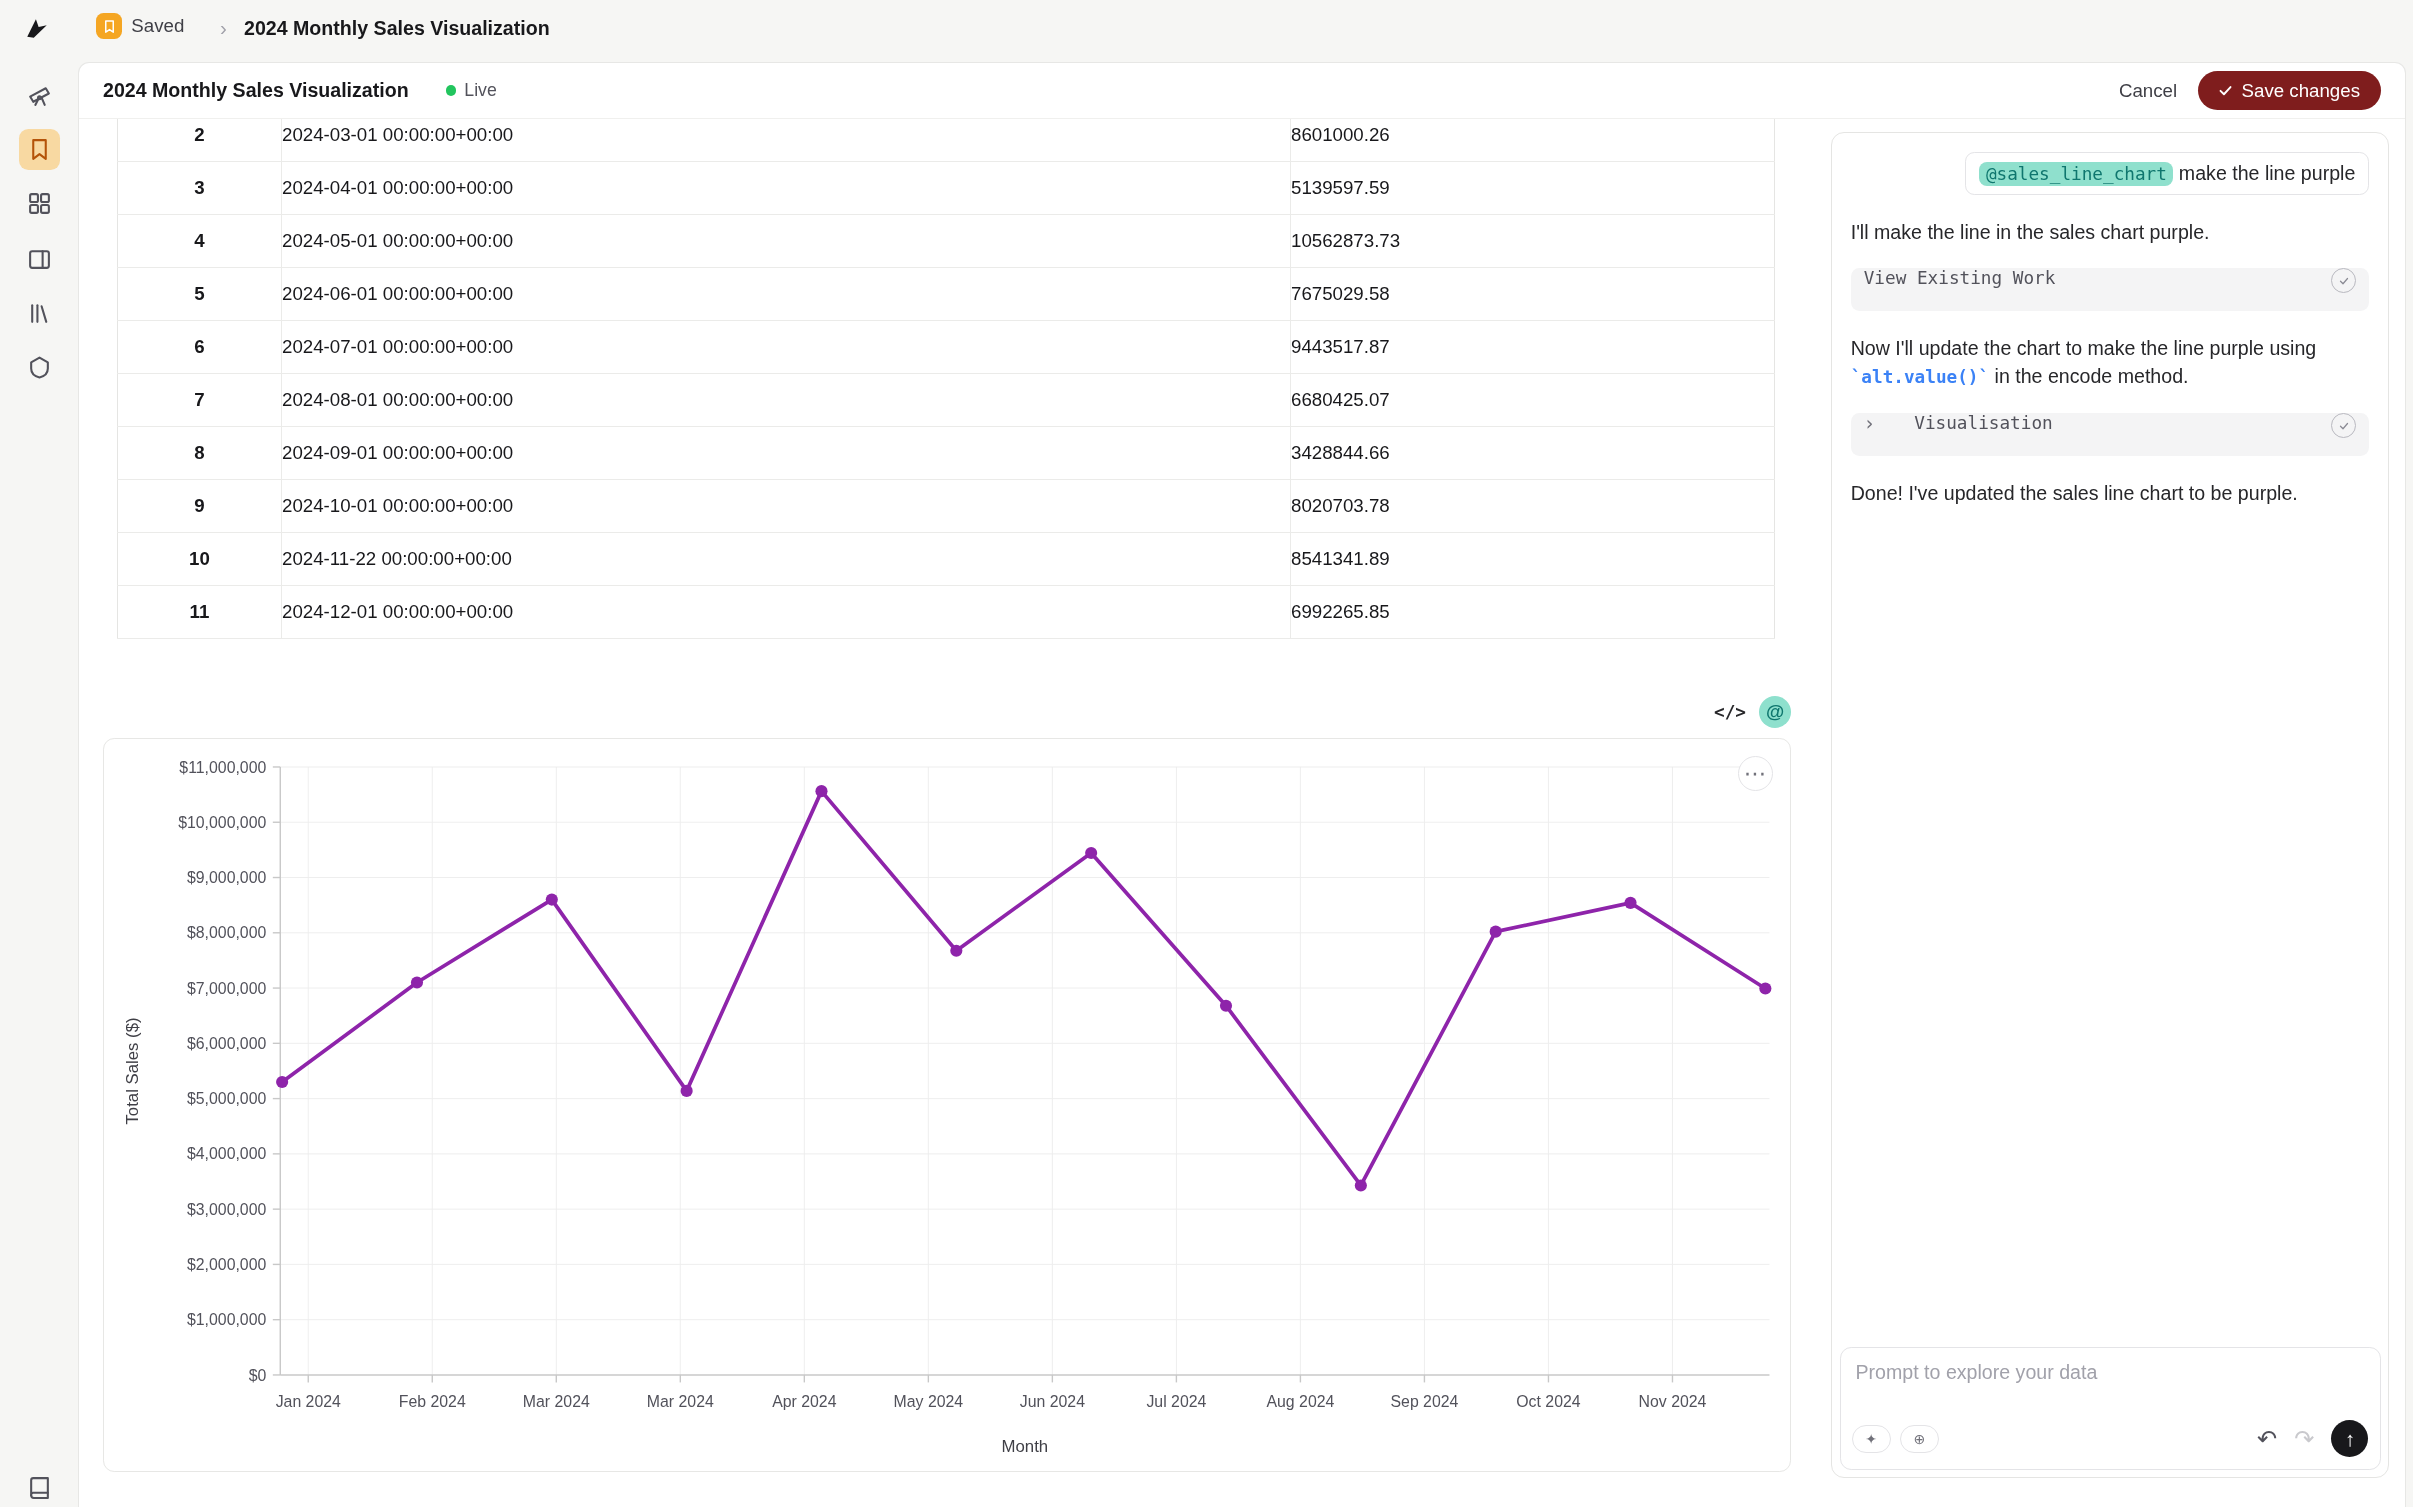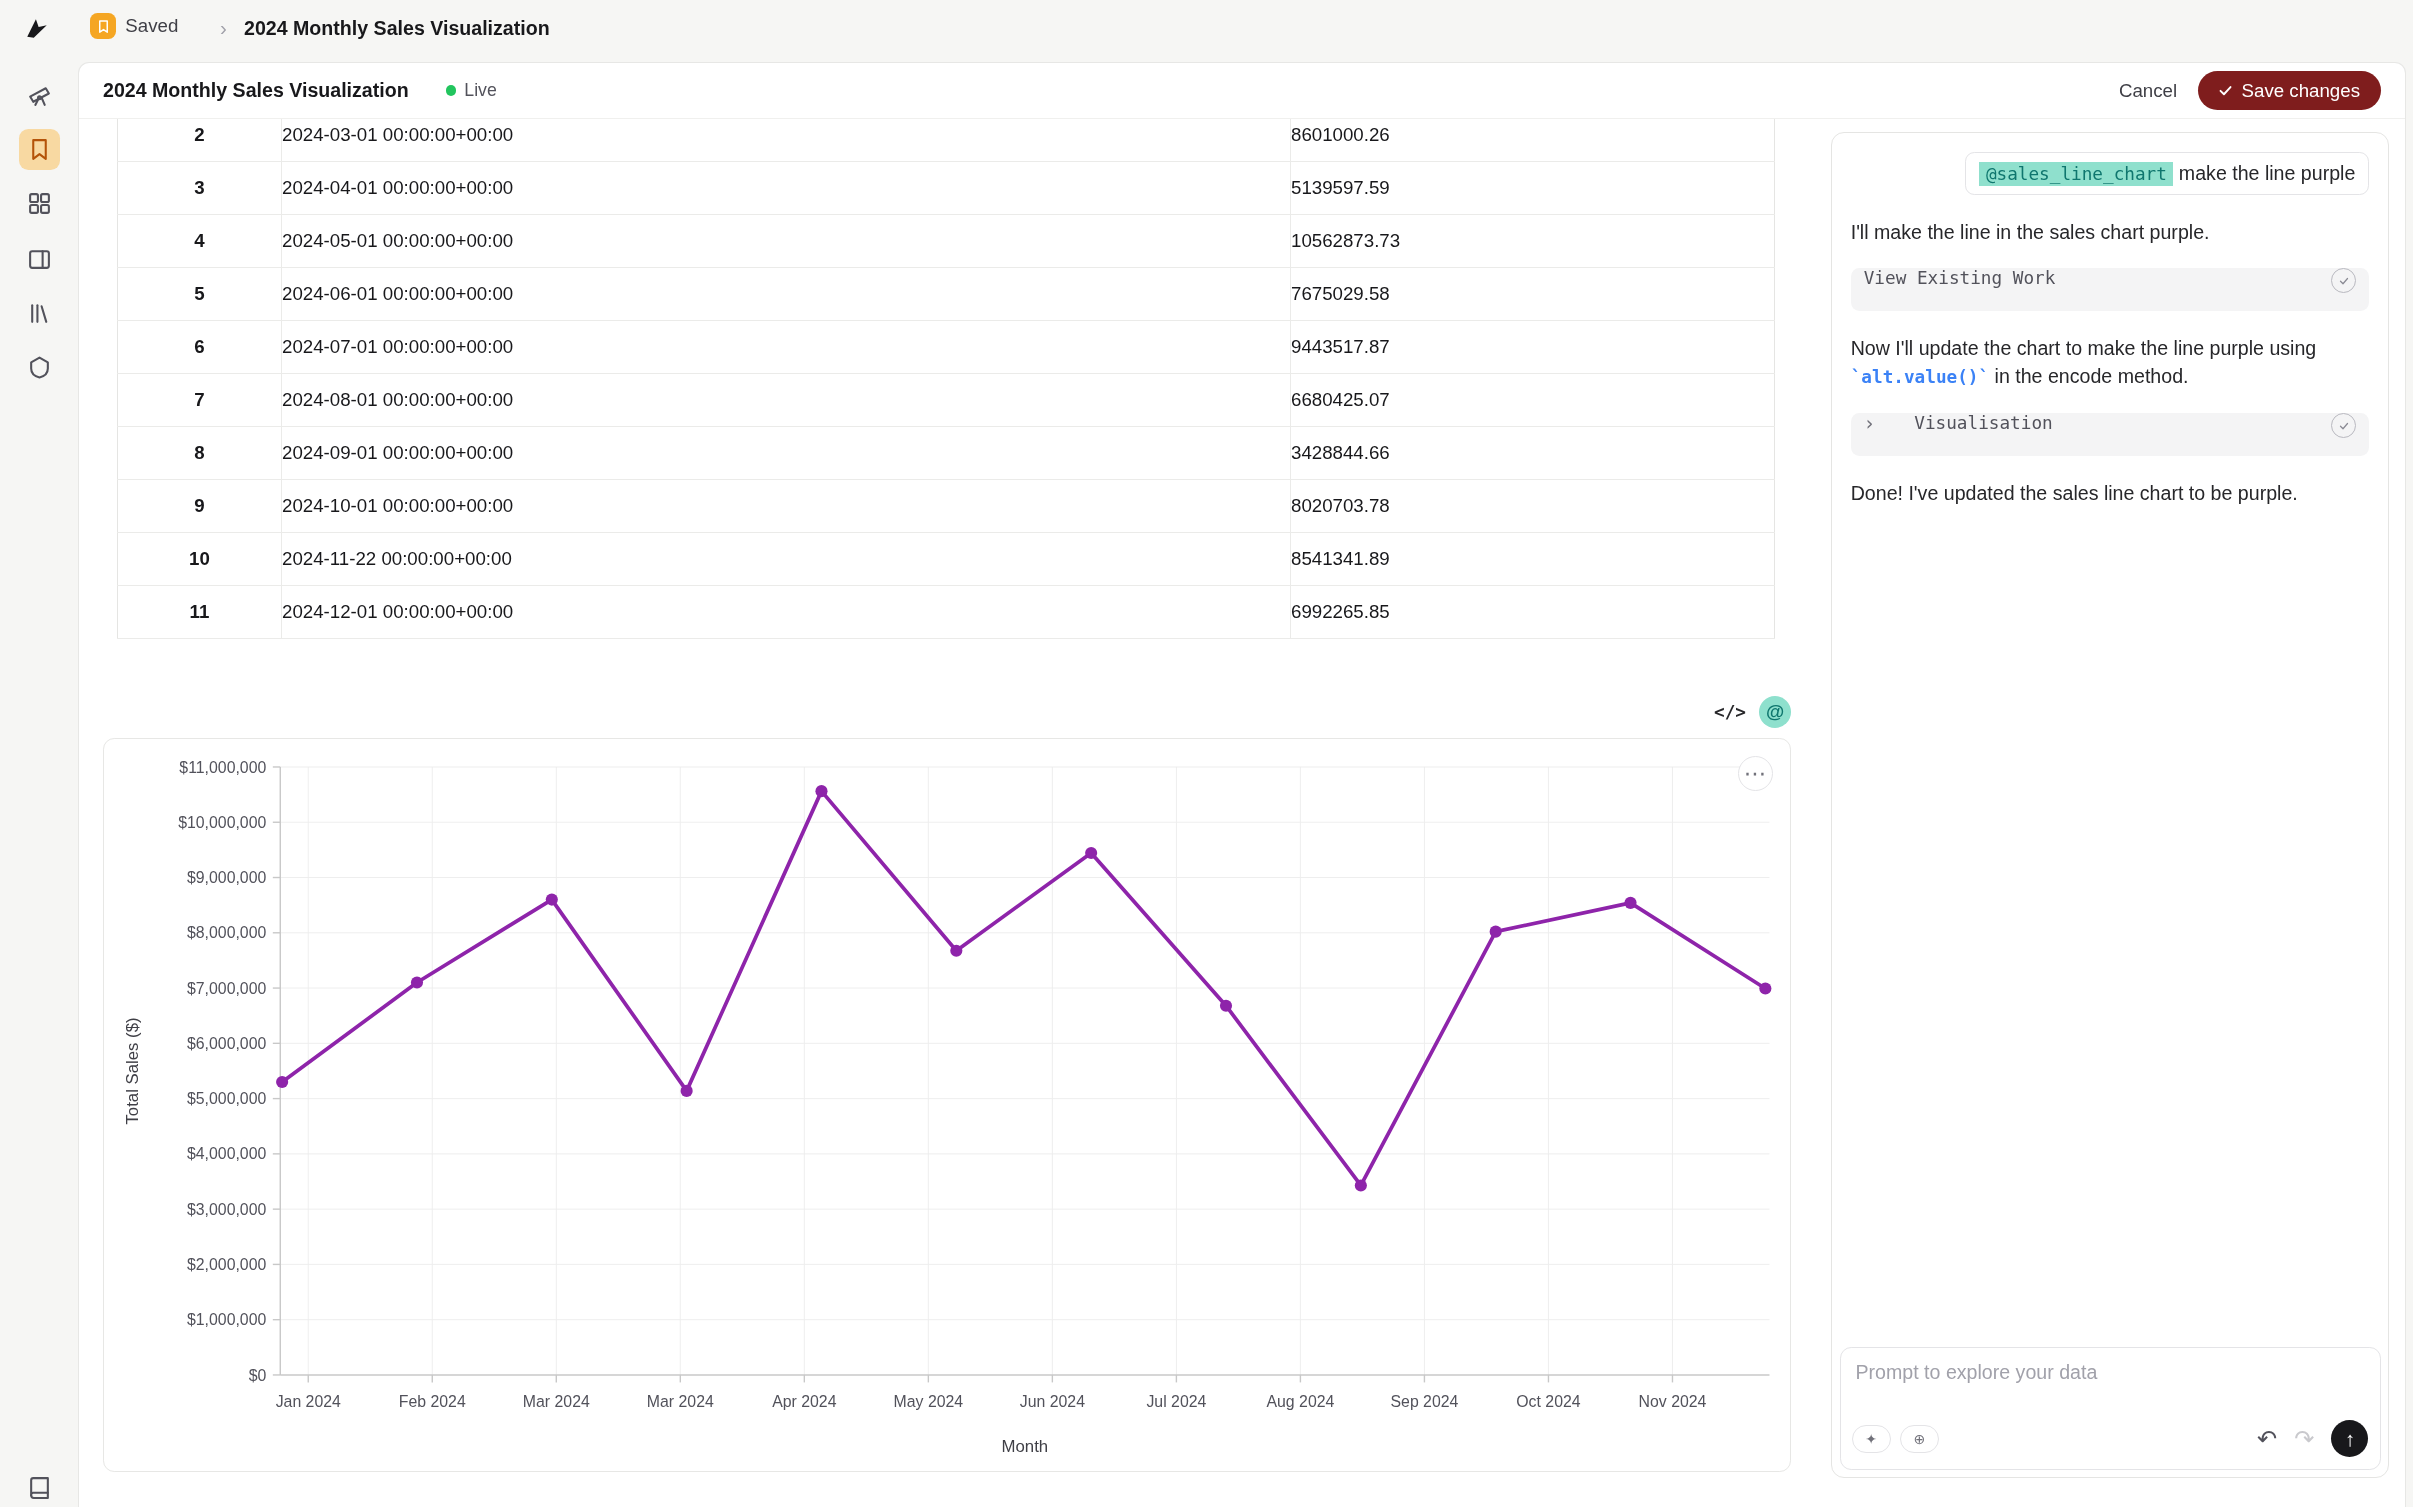--- a/index.html
+++ b/index.html
@@ -8,21 +8,21 @@
     background:#f6f6f4;
     font-family:"Liberation Sans", sans-serif;
     color:#18181b;
     overflow:hidden;
   }
   .page { position:relative; width:2413px; height:1507px; overflow:hidden; }
 
   
   .top-bar { position:absolute; left:0; top:0; right:0; height:56px; }
   .logo { position:absolute; left:24px; top:15px; width:26px; height:26px; }
-  .saved-badge { position:absolute; left:90px; top:13px; display:flex; align-items:center; gap:9.3px; }
+  .saved-badge { position:absolute; left:96px; top:13px; display:flex; align-items:center; gap:9.3px; }
   .saved-badge .badge-ic { width:26px; height:26px; border-radius:7.5px; background:#f5a623; display:flex; align-items:center; justify-content:center; }
   .saved-badge .badge-ic svg { width:15px; height:15px; }
   .saved-badge .lbl { font-size:18.7px; color:#3f3f46; }
   .crumb-chevron { position:absolute; left:220px; top:16px; font-size:20.5px; color:#a1a1aa; }
   .crumb-title { position:absolute; left:244px; top:17px; font-size:19.6px; font-weight:700; color:#18181b; }
 
   
   .sidebar { position:absolute; left:0; top:56px; width:78px; bottom:0; }
   .side-ic { position:absolute; left:18.7px; width:41px; height:41px; border-radius:9.3px;
              display:flex; align-items:center; justify-content:center; cursor:pointer; }
@@ -69,21 +69,21 @@
                     background:#fff; border:0.9px solid #e4e4e7; color:#71717a;
                     display:flex; align-items:center; justify-content:center; font-size:22.4px; letter-spacing:0.9px; cursor:pointer; }
 
   
   .chat-panel { position:absolute; left:1752px; top:69px; width:558px; height:1346px;
                 background:#fff; border:0.9px solid #e5e5e3; border-radius:13px; }
   .chat-scroll { position:absolute; left:0; top:0; right:0; bottom:140px; padding:18.7px; overflow:hidden; }
   .user-row { display:flex; justify-content:flex-end; }
   .user-bubble { border:0.9px solid #e4e4e7; border-radius:9.3px; padding:9.3px 13px; font-size:19.6px; color:#27272a; max-width:448px; }
   .chip { background:#8fe0cd; color:#0f766e; font-family:"DejaVu Sans Mono", monospace;
-          font-size:17.7px; padding:1.9px 6.5px; border-radius:0; }
+          font-size:17.7px; padding:1.9px 6.5px; border-radius:8px; }
   .a-msg { font-size:19.6px; line-height:1.45; color:#27272a; margin-top:22.4px; }
   .tool-row { margin-top:22.4px; height:43px; background:#f4f4f5; border-radius:8.4px;
               display:flex; align-items:flex-start; padding:0 13px; cursor:pointer;gap:30px; }
   .tool-lbl { font-family:"DejaVu Sans Mono", monospace; font-size:17.7px; color:#52525b; }
   .tool-chevron { color:#71717a; font-size:18.7px; margin-right:9.3px; font-family:"DejaVu Sans Mono", monospace; }
   .tool-check { margin-left:auto; width:25px; height:25px; border-radius:50%; border:1.9px solid #b9b9c0;
                 display:flex; align-items:center; justify-content:center; }
   .tool-check svg { width:12px; height:12px; stroke:#8a8a94; stroke-width:2.5; fill:none; stroke-linecap:round; stroke-linejoin:round; }
   .inline-code { font-family:"DejaVu Sans Mono", monospace; font-size:17.7px; font-weight:700; color:#3b82f6; }
 

